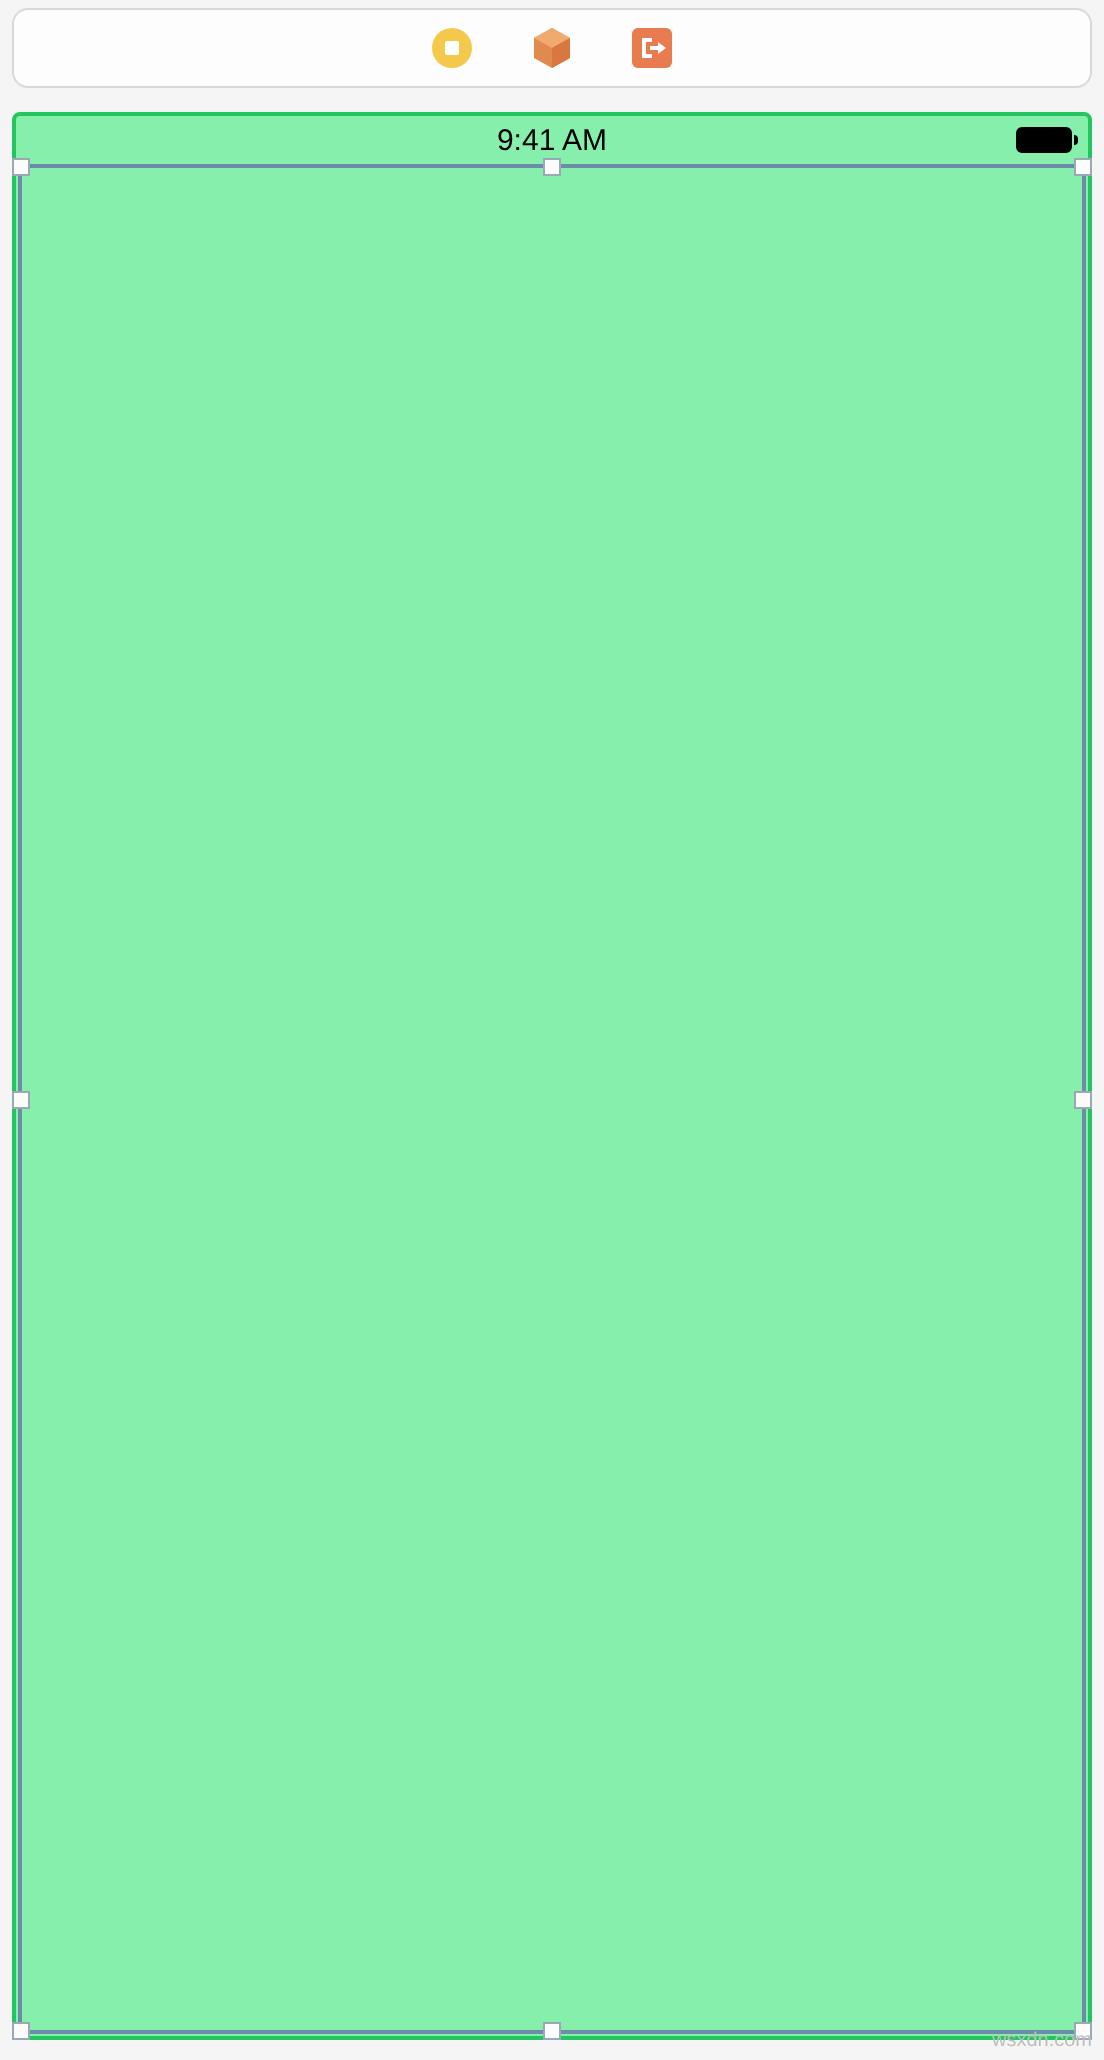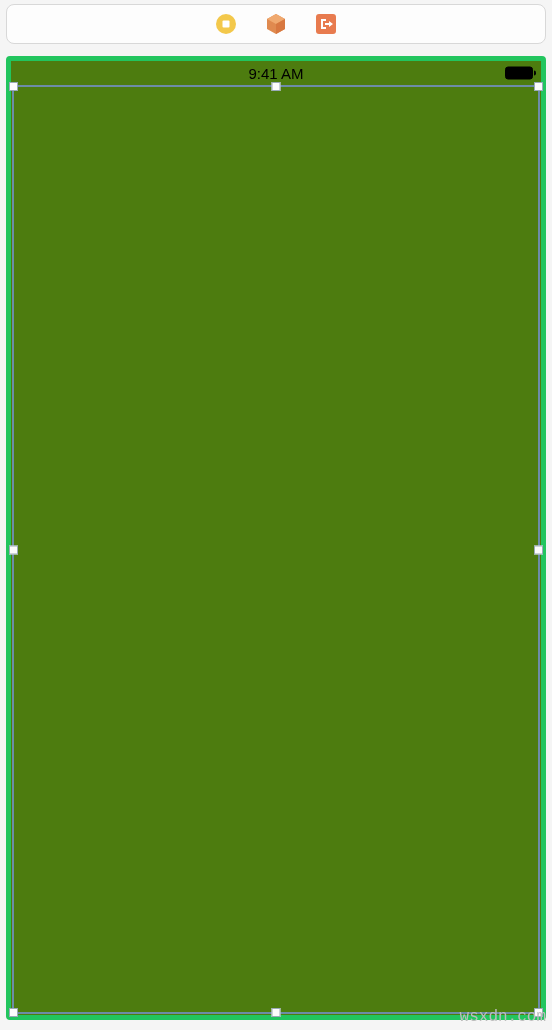--- a/index.html
+++ b/index.html
@@ -31,22 +31,22 @@
       display: flex;
       align-items: center;
       justify-content: center;
     }
     .device-frame {
       position: absolute;
       top: 56px;
       left: 6px;
       right: 6px;
       bottom: 10px;
-      background: #4d7c0f;
-      border: 5px solid #22c55e;
+      background: #86efac;
+      border: 2px solid #22c55e;
       border-radius: 4px;
     }
     .status-bar {
       height: 24px;
       position: relative;
       display: flex;
       align-items: center;
       justify-content: center;
       font-size: 15px;
       font-weight: 500;
@@ -93,23 +93,23 @@
     .h-tr { top: -5px; right: -5px; }
     .h-ml { top: 50%; left: -5px; transform: translateY(-50%); }
     .h-mr { top: 50%; right: -5px; transform: translateY(-50%); }
     .h-bl { bottom: -5px; left: -5px; }
     .h-bc { bottom: -5px; left: 50%; transform: translateX(-50%); }
     .h-br { bottom: -5px; right: -5px; }
     .watermark {
       position: absolute;
       bottom: 4px;
       right: 6px;
-      font-size: 16px;
+      font-size: 10px;
       color: #bdbdbd;
-      font-family: Liberation Mono, monospace;
+      font-family: Liberation Sans, sans-serif;
     }
   </style>
 </head>
 <body>
 
 <div class="toolbar">
   <span class="toolbar-icon">
     <svg width="22" height="22" viewBox="0 0 22 22">
       <circle cx="11" cy="11" r="10" fill="#f3c84b"></circle>
       <rect x="7.5" y="7.5" width="7" height="7" rx="1" fill="#fff"></rect>

